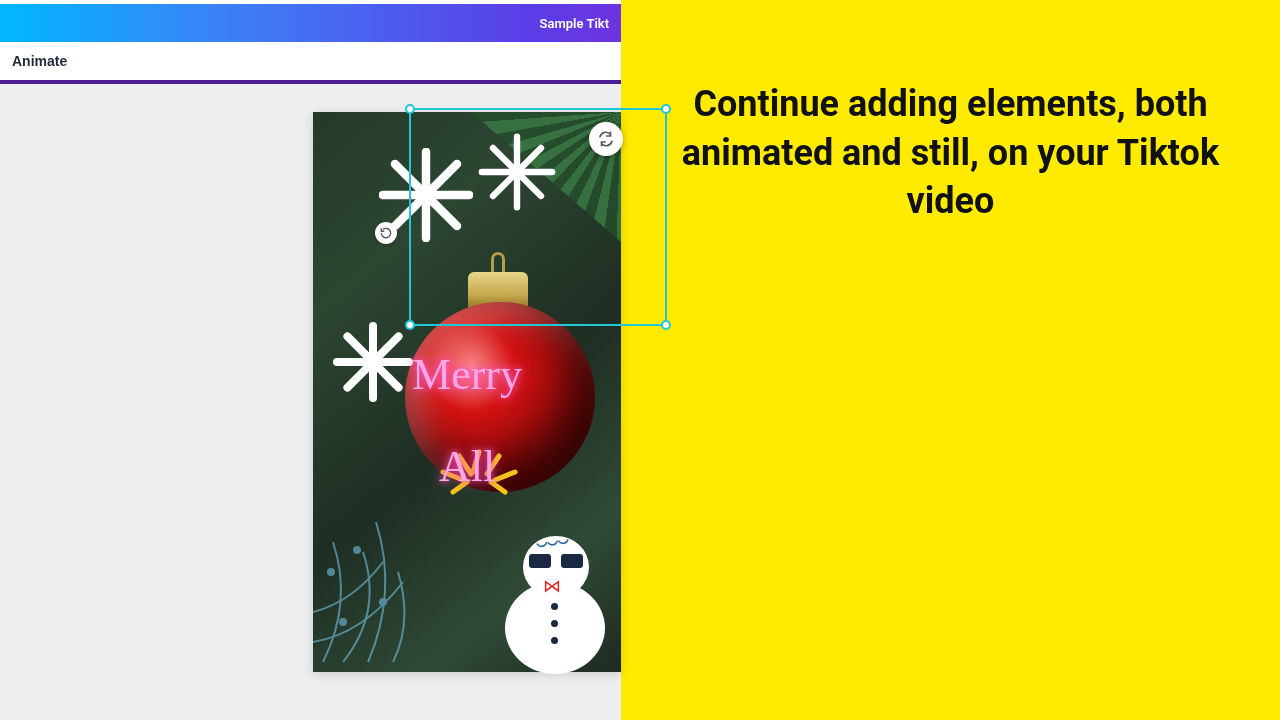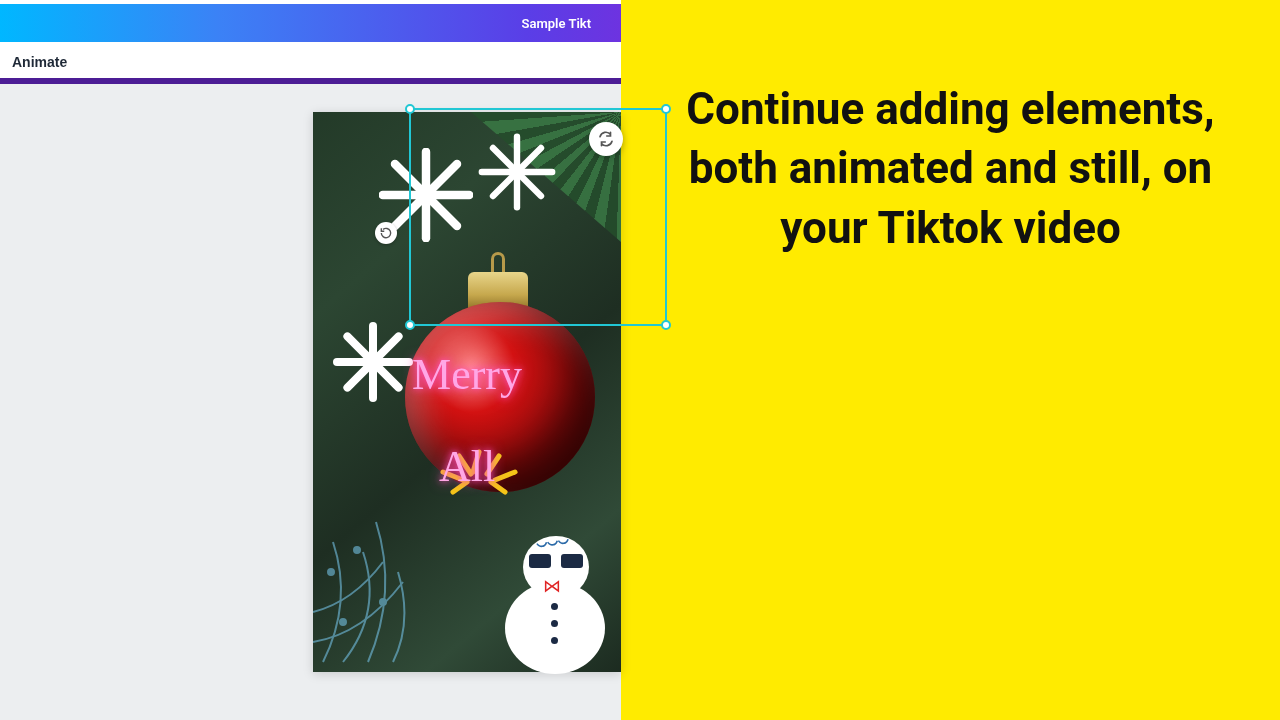--- a/index.html
+++ b/index.html
@@ -1,24 +1,24 @@
 <!DOCTYPE html>
 <html><head>
 <meta charset="utf-8">
 <style>
   * { box-sizing: border-box; margin: 0; padding: 0; }
   html, body { width: 1280px; height: 720px; overflow: hidden; font-family: -apple-system, BlinkMacSystemFont, "Segoe UI", Roboto, sans-serif; }
   .root { display: flex; width: 100%; height: 100%; }
   .left { width: 621px; height: 100%; background: #eceef0; position: relative; }
   .right { width: 659px; height: 100%; background: #ffeb00; padding: 80px 60px 60px 60px; display: flex; flex-direction: column; }
-  .instr1, .instr2 { font-weight: 700; color: #111; text-align: center; line-height: 1.35; font-size: 44px; }
+  .instr1, .instr2 { font-weight: 700; color: #111; text-align: center; line-height: 1.35; font-size: 36px; }
   .instr2 { margin-top: 90px; }
   .topbar { height: 42px; border-top: 4px solid #fff; background: linear-gradient(90deg,#00b7ff 0%,#3b82f6 35%,#5a3ee7 85%,#6d33e0 100%); color:#fff; display:flex; align-items:center; padding-left: 12px; }
-  .title { font-size: 13px; font-weight: 600; margin-left: auto; margin-right: 30px; white-space: nowrap; overflow: hidden; }
-  .toolbar { height: 42px; background:#fff; border-bottom: 6px solid #4c1d95; display:flex; align-items:flex-end; padding: 0 6px; }
+  .title { font-size: 13px; font-weight: 600; margin-left: auto; margin-right: 12px; white-space: nowrap; overflow: hidden; }
+  .toolbar { height: 42px; background:#fff; border-bottom: 4px solid #4c1d95; display:flex; align-items:center; padding: 0 6px; }
   .animate-btn { font-size: 14px; font-weight: 600; color:#1f2937; background:none; border:none; cursor:pointer; padding: 8px 6px; }
   .canvas-area { position:absolute; top: 84px; left:0; right:0; bottom:0; background:#eceef0; display:flex; align-items:flex-start; justify-content:flex-end; padding-top:28px; }
   .canvas { width: 308px; height: 560px; position: relative; background: linear-gradient(140deg,#233a28 0%,#2c4632 25%,#1e2e22 55%,#304a37 80%,#1c2b20 100%); box-shadow: 0 2px 10px rgba(0,0,0,.15); overflow: visible; }
   
   .ornament { position:absolute; left: 92px; top: 190px; width: 190px; height: 190px; border-radius: 50%; background: radial-gradient(circle at 35% 35%, #ff8e8e 0%, #d31212 25%, #8a0a0a 60%, #4b0303 100%); box-shadow: inset -20px -25px 40px rgba(0,0,0,.55), inset 18px 18px 30px rgba(255,255,255,.25); }
   .orn-cap { position:absolute; left: 155px; top:160px; width:60px; height:38px; background: linear-gradient(180deg,#e8d58a,#c6a84d 60%,#8e7127); border-radius: 6px 6px 2px 2px; }
   .orn-hook { position:absolute; left: 178px; top:140px; width:14px; height:24px; border:3px solid #b79a4a; border-bottom:none; border-radius: 10px 10px 0 0; }
   
   .foliage-tr { position:absolute; right:0; top:0; width:150px; height:130px; background: radial-gradient(circle at 80% 20%, rgba(30,80,40,.0) 30%, rgba(0,0,0,0) 31%), repeating-conic-gradient(from 20deg at 100% 0%, #3a7a45 0 6deg, #254e2c 6deg 12deg); clip-path: polygon(100% 0, 100% 100%, 0 0); opacity:.85; }
   .foliage-bl { position:absolute; left:0; bottom:0; width:170px; height:220px; opacity:.7; }

